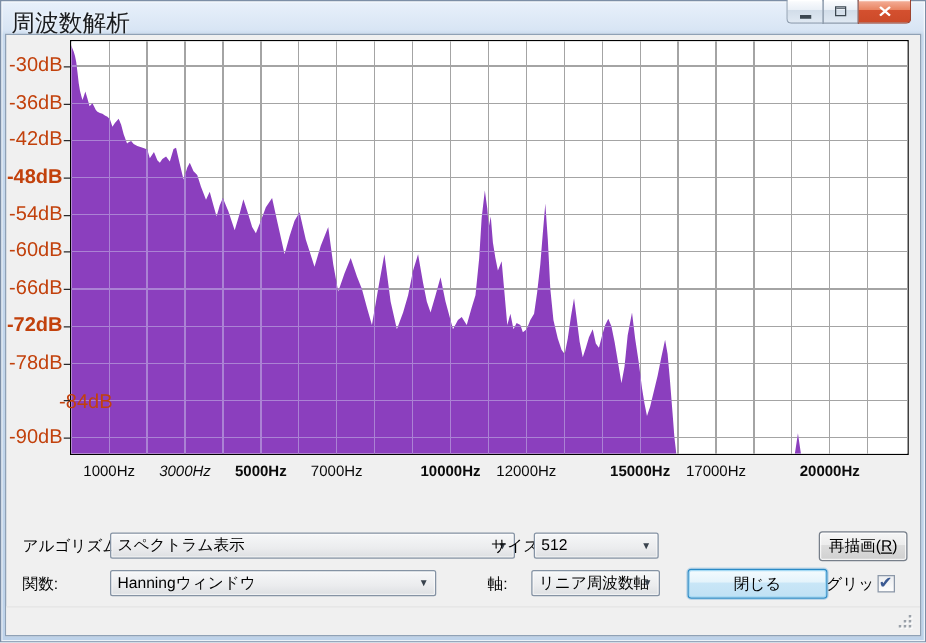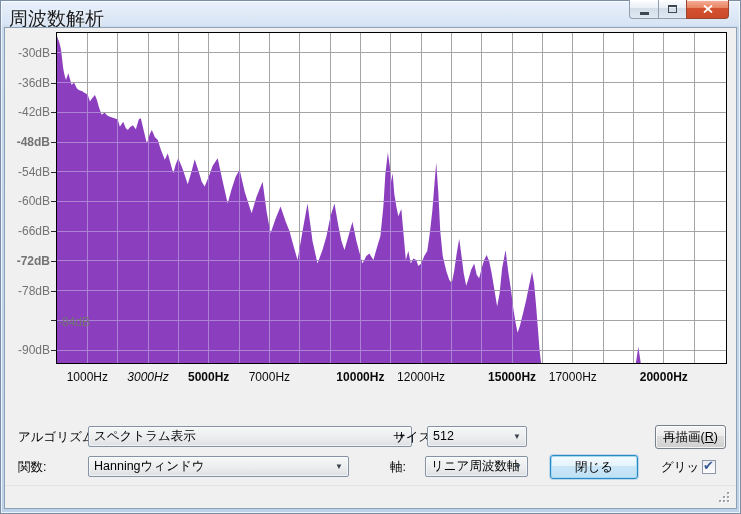--- a/index.html
+++ b/index.html
@@ -17,21 +17,21 @@
   .cap.max{width:29px;}
   .cap.close{width:43px;border-bottom-right-radius:4px;border-color:#9d4430;
     background:linear-gradient(#f5b29c,#e8825f 45%,#d4502f 46%,#cc4a29);}
   .ic-min{width:9px;height:3px;background:#3d4852;margin-top:8px;}
   .ic-max{width:9px;height:8px;border:1px solid #3d4852;box-shadow:inset 0 1px 0 #3d4852;box-sizing:border-box;background:transparent;}
   .client{position:absolute;left:4px;top:27px;width:733px;height:482px;box-sizing:border-box;
     background:#f0f0f0;border:1px solid #8fa1b5;}
   .plot{position:absolute;left:51px;top:4px;width:669px;height:330px;border:1px solid #000;background:#fff;}
   .plot svg{display:block;}
   .axis-layer{position:absolute;left:0;top:0;width:731px;height:480px;pointer-events:none;}
-  .y-label{position:absolute;left:0;width:45px;text-align:right;font-size:12px;color:#737373;height:16px;line-height:16px;white-space:nowrap;}
+  .y-label{position:absolute;left:0;width:45px;text-align:right;font-size:16px;color:#c2410c;height:16px;line-height:16px;white-space:nowrap;}
   .y-tick{position:absolute;left:46px;width:5px;height:1px;background:#2a2a2a;}
   .x-label{position:absolute;top:342px;transform:translateX(-50%);font-size:12px;color:#0a0a0a;white-space:nowrap;}
   .bold{font-weight:bold;}
   .ctl-label{position:absolute;font-size:12.5px;color:#000;height:21px;line-height:21px;white-space:nowrap;}
   .combo{position:absolute;height:21px;box-sizing:border-box;border:1px solid #8593a4;border-radius:2px;
     background:linear-gradient(#f6f7f8,#ebecee 60%,#dddfe2);
     box-shadow:inset 0 0 0 1px rgba(255,255,255,.55);
     font-size:12.5px;line-height:19px;padding:0 18px 0 5px;color:#000;white-space:nowrap;overflow:hidden;cursor:default;}
   .combo .arrow{position:absolute;right:5px;top:6px;font-size:8px;line-height:8px;color:#39424d;}
   .btn{position:absolute;height:24px;box-sizing:border-box;border:1px solid #777f8a;border-radius:3px;
@@ -143,21 +143,21 @@
       <span>Hanningウィンドウ</span>
       <span class="arrow">▼</span>
     </div>
 
     <span class="ctl-label" style="left:385px;top:429px;">軸:</span>
     <div class="combo" style="left:420px;top:428px;width:103px;">
       <span>リニア周波数軸</span>
       <span class="arrow">▼</span>
     </div>
 
-    <div class="btn default" style="left:545px;top:427px;width:88px;">
+    <div class="btn default" style="left:545px;top:427px;width:112px;">
       <span>閉じる</span>
     </div>
 
     <span class="ctl-label" style="left:656px;top:429px;">グリッド</span>
     <div class="checkbox" style="left:697px;top:432px;">
       <span class="check" id="grid-check-glyph" style="display: block;">✔</span>
     </div>
 
     <div class="bottom-strip">
       <div class="grip">

